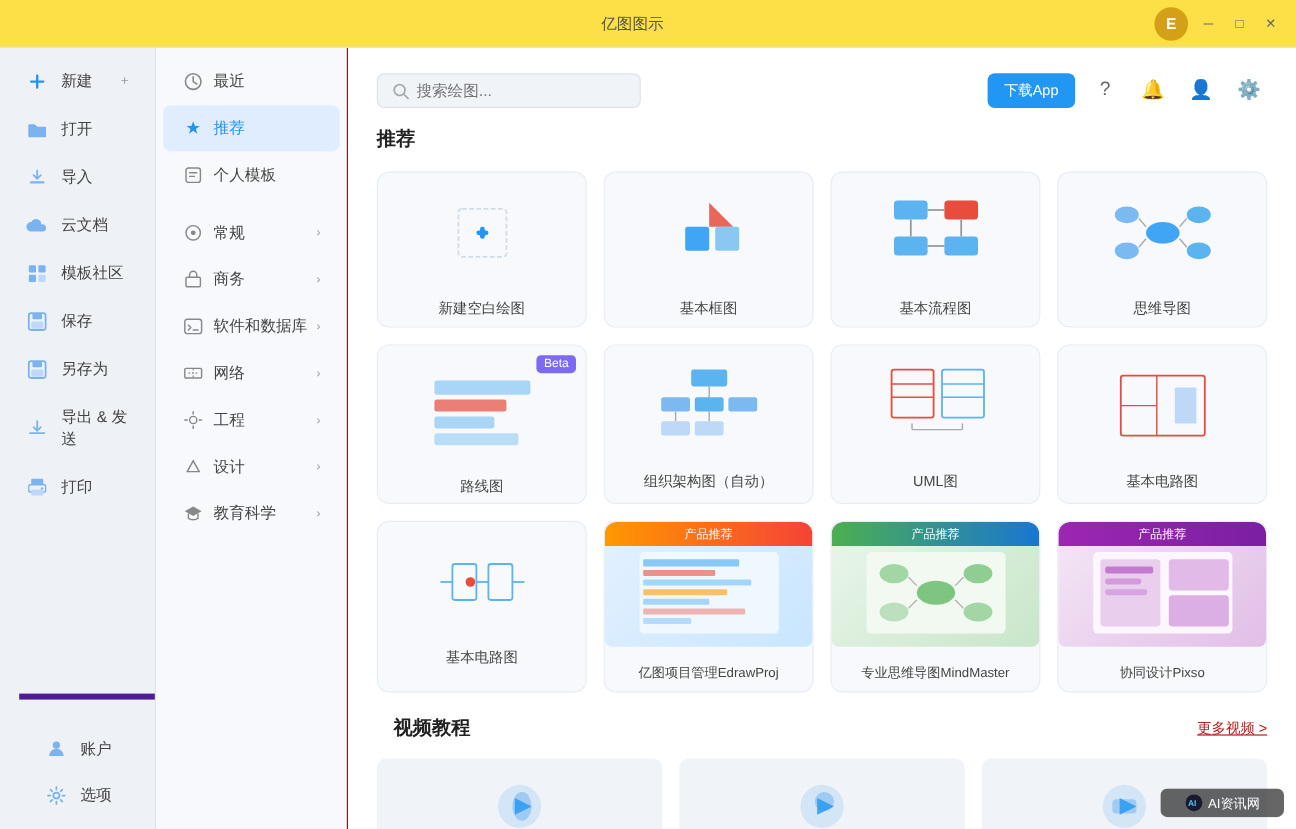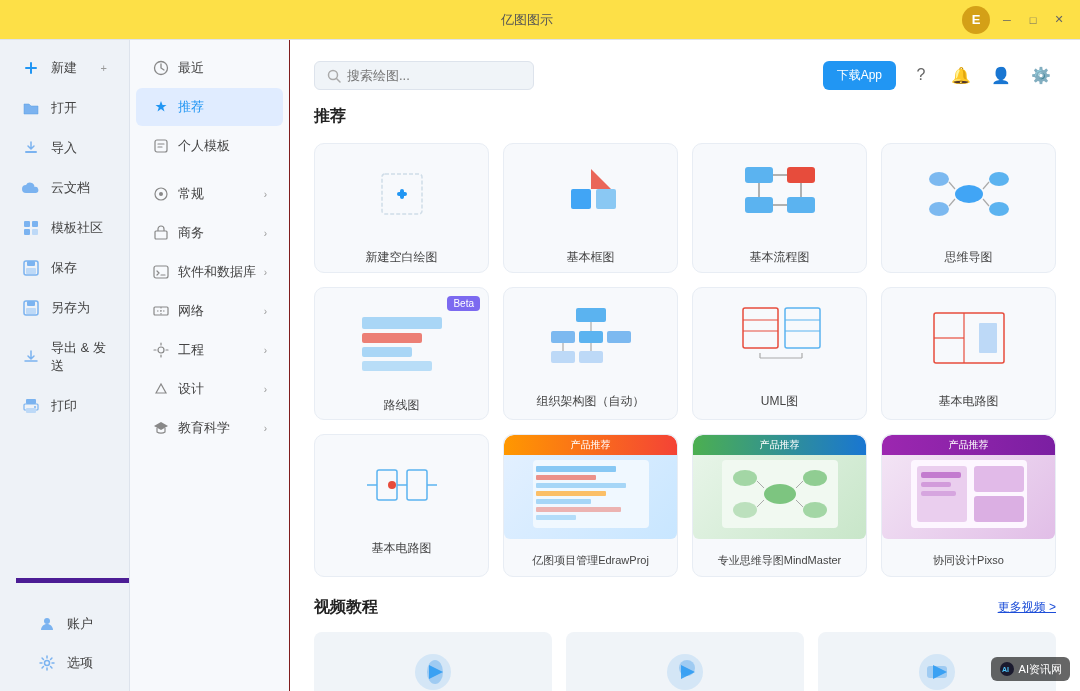--- a/index.html
+++ b/index.html
@@ -101,33 +101,33 @@
       color: #fff; font-size: 10px; padding: 3px 8px; border-radius: 10px 10px 0 0; text-align: center;
     }
 
     
     .product-card-bg {
       width: 100%; height: 90px; border-radius: 6px; overflow: hidden;
       display: flex; align-items: center; justify-content: center; margin-top: 14px;
     }
 
     
-    .video-section-header { display: flex; align-items: center; justify-content: space-between; margin-bottom: 14px; }
-    .video-more { font-size: 12px; color: #1d4ed8; cursor: pointer; }
+    .video-section-header { display: flex; align-items: center; justify-content: space-between; margin-bottom: 14px; margin-left: 14px; }
+    .video-more { font-size: 12px; color: #b91c1c; cursor: pointer; }
     .video-grid { display: grid; grid-template-columns: repeat(3, 1fr); gap: 14px; }
     .video-card { background: #f0f4f8; border-radius: 8px; height: 80px; display: flex; align-items: center; justify-content: center; }
 
     
     svg { overflow: visible; }
 
     
     .ai-watermark {
       position: fixed; bottom: 10px; right: 10px;
       background: rgba(0,0,0,0.6); color: #fff; border-radius: 6px;
-      padding: 4px 8px; font-size: 11px; display: flex; align-items: center; gap: 4px;
+      padding: 4px 20px; font-size: 11px; display: flex; align-items: center; gap: 4px;
     }
   </style>
 </head>
 <body>
 
 <div class="titlebar">
   <div style="width:80px;"></div>
   <div class="titlebar-title">亿图图示</div>
   <div class="titlebar-controls">
     <div class="avatar-circle">E</div>

